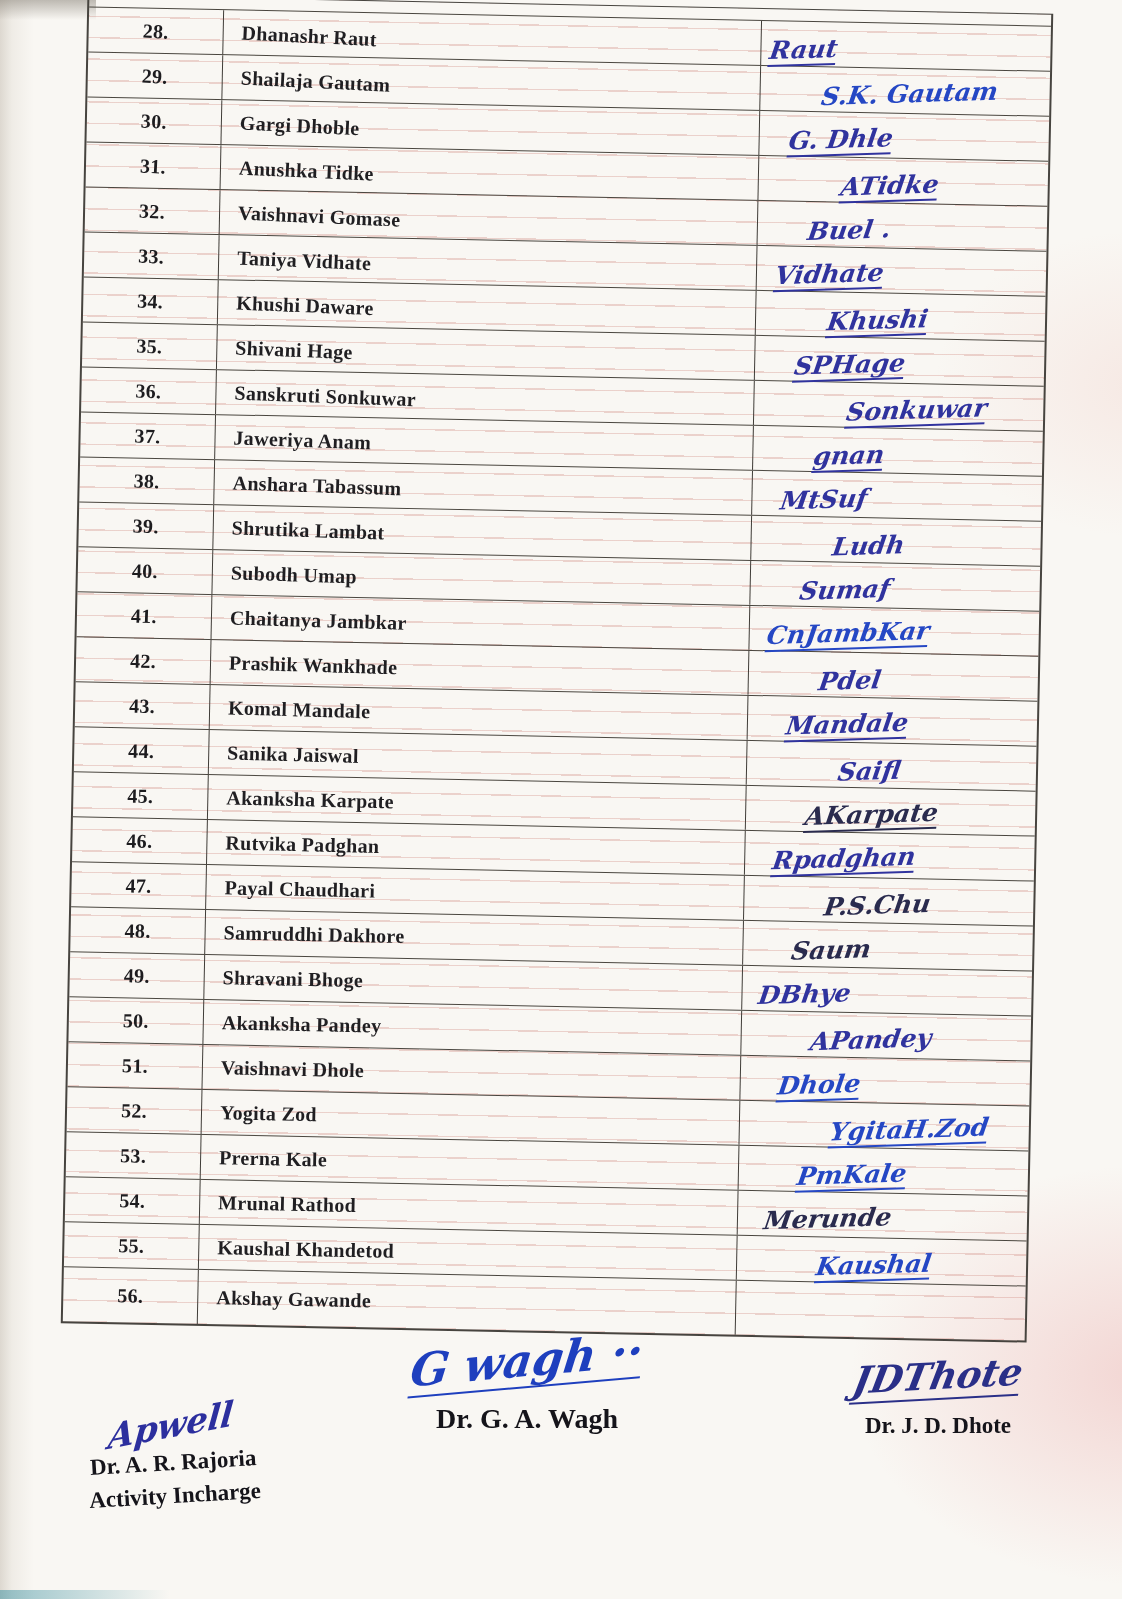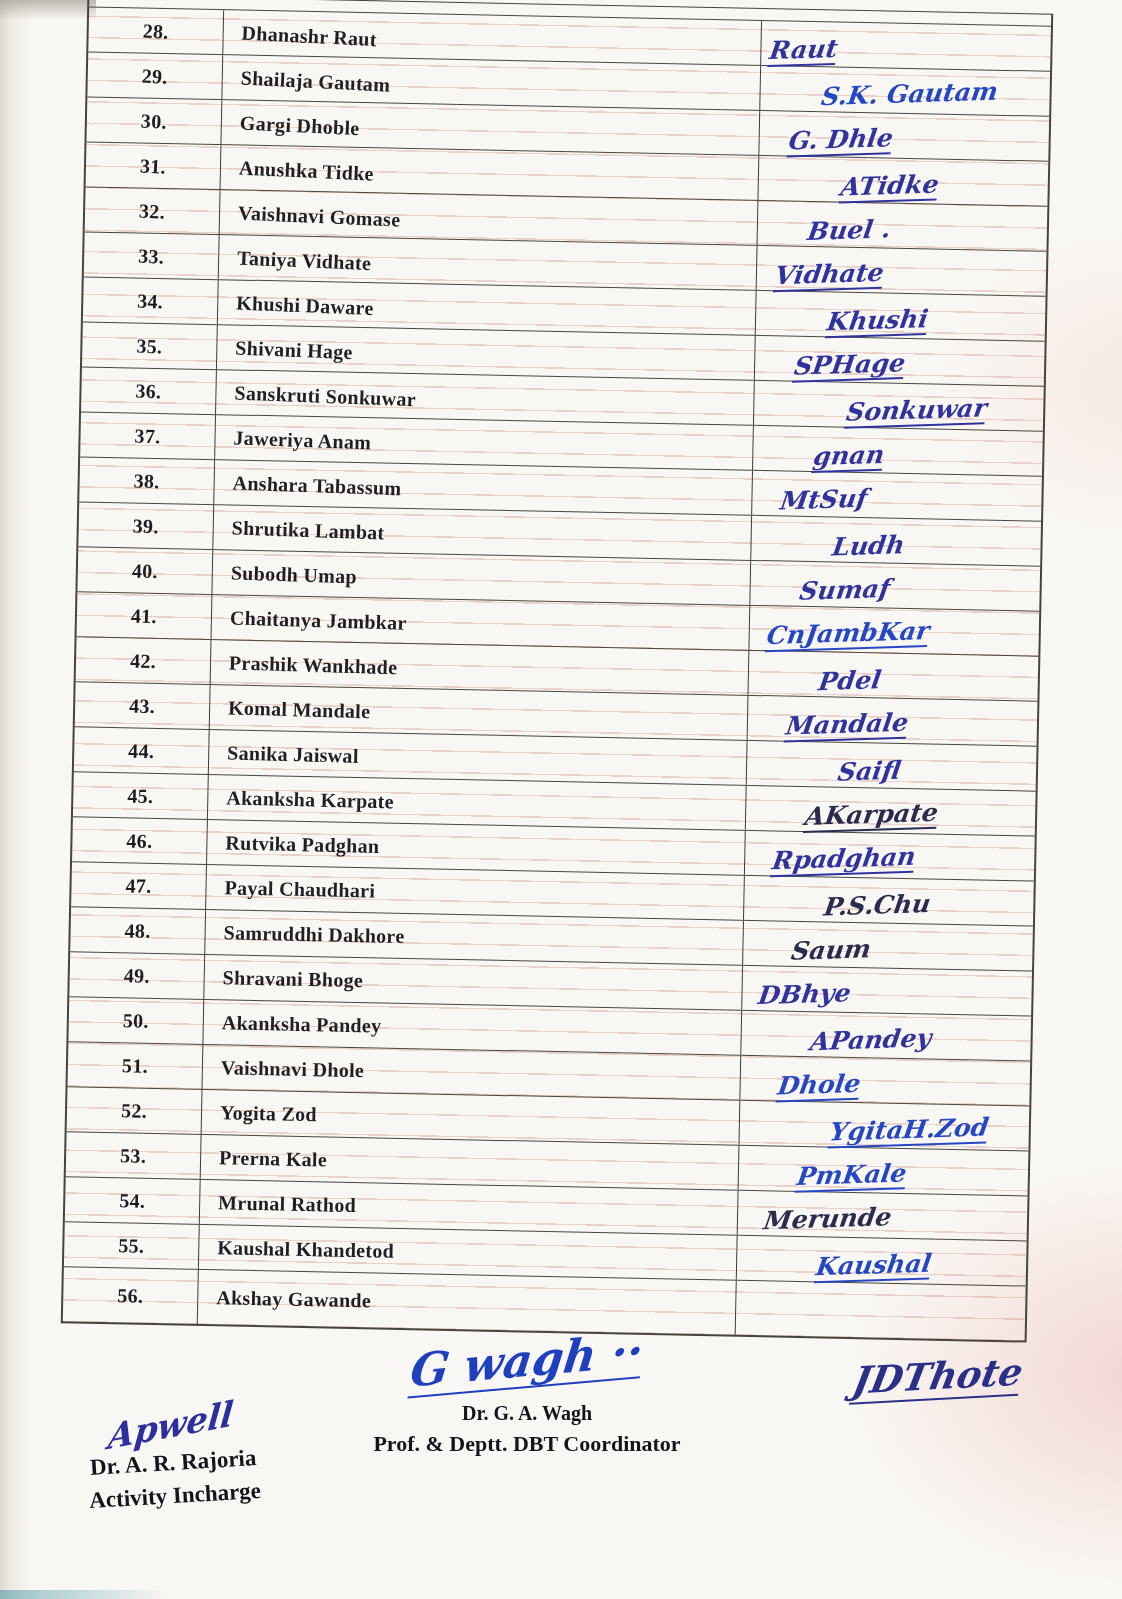--- a/index.html
+++ b/index.html
@@ -76,21 +76,21 @@
   .sb-left{left:28px;top:1408px;width:290px;transform:rotate(-3.4deg);}
   .sb-left .sig-script{font-size:34px;color:#2c2f9e;transform:rotate(-7deg) skewX(-16deg);margin-bottom:4px;}
   .sb-left .sig-name{font-size:23px;}
   .sb-left .sig-title{font-size:23px;}
   .sb-center{left:352px;top:1338px;width:350px;}
   .sb-center .sig-script{
     font-size:45px;color:#1e3fbe;transform:rotate(-5deg) skewX(-12deg);
     text-decoration:underline;text-decoration-thickness:2px;text-underline-offset:10px;
     margin-bottom:16px;
   }
-  .sb-center .sig-name{font-size:20px;}
+  .sb-center .sig-name{font-size:28px;}
   .sb-center .sig-title{font-size:22px;}
   .sb-right{left:778px;top:1358px;width:320px;}
   .sb-right .sig-script{
     font-size:37px;color:#2a2f88;transform:rotate(-3deg) skewX(-14deg);
     text-decoration:underline;text-decoration-thickness:2px;text-underline-offset:9px;
     margin-bottom:14px;
   }
   .sb-right .sig-name{font-size:23px;}
   .sb-right .sig-title{font-size:23px;}
 </style>
@@ -427,21 +427,21 @@
 
   <div class="sig-block sb-left">
     <div class="sig-script">Apwell</div>
     <div class="sig-name">Dr. A. R. Rajoria</div>
     <div class="sig-title">Activity Incharge</div>
   </div>
 
   <div class="sig-block sb-center">
     <div class="sig-script">G wagh ··</div>
     <div class="sig-name">Dr. G. A. Wagh</div>
-    <div class="sig-title">Prof. &amp; Deptt. DBT Coordinator</div>
   </div>
 
   <div class="sig-block sb-right">
     <div class="sig-script">JDThote</div>
+    <div class="sig-name">Dr. J. D. Dhote</div>
   </div>
 
   <div class="bottom-edge"></div>
 </div>
 
 </body></html>

